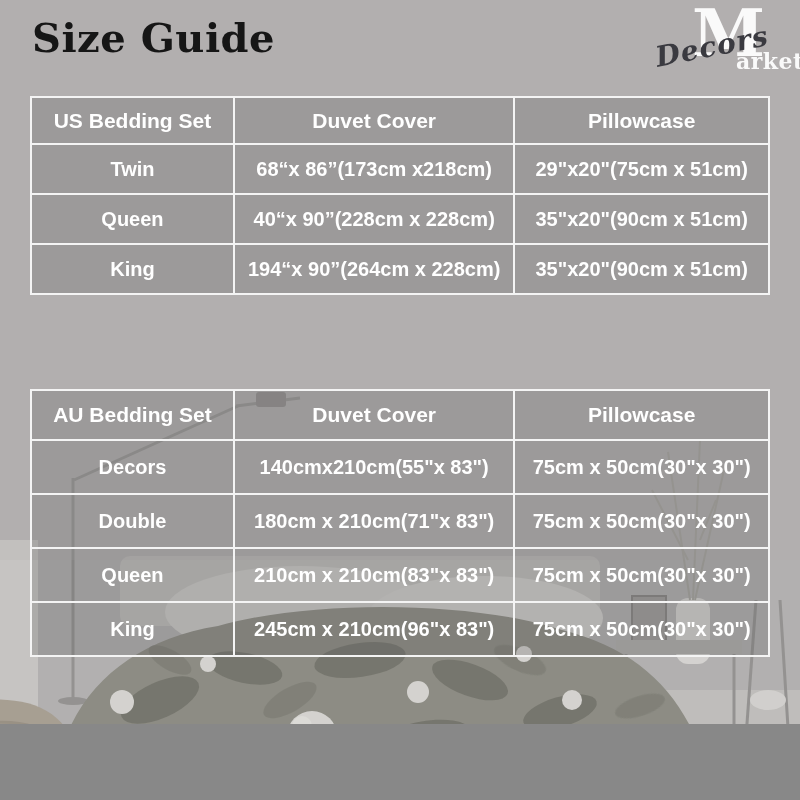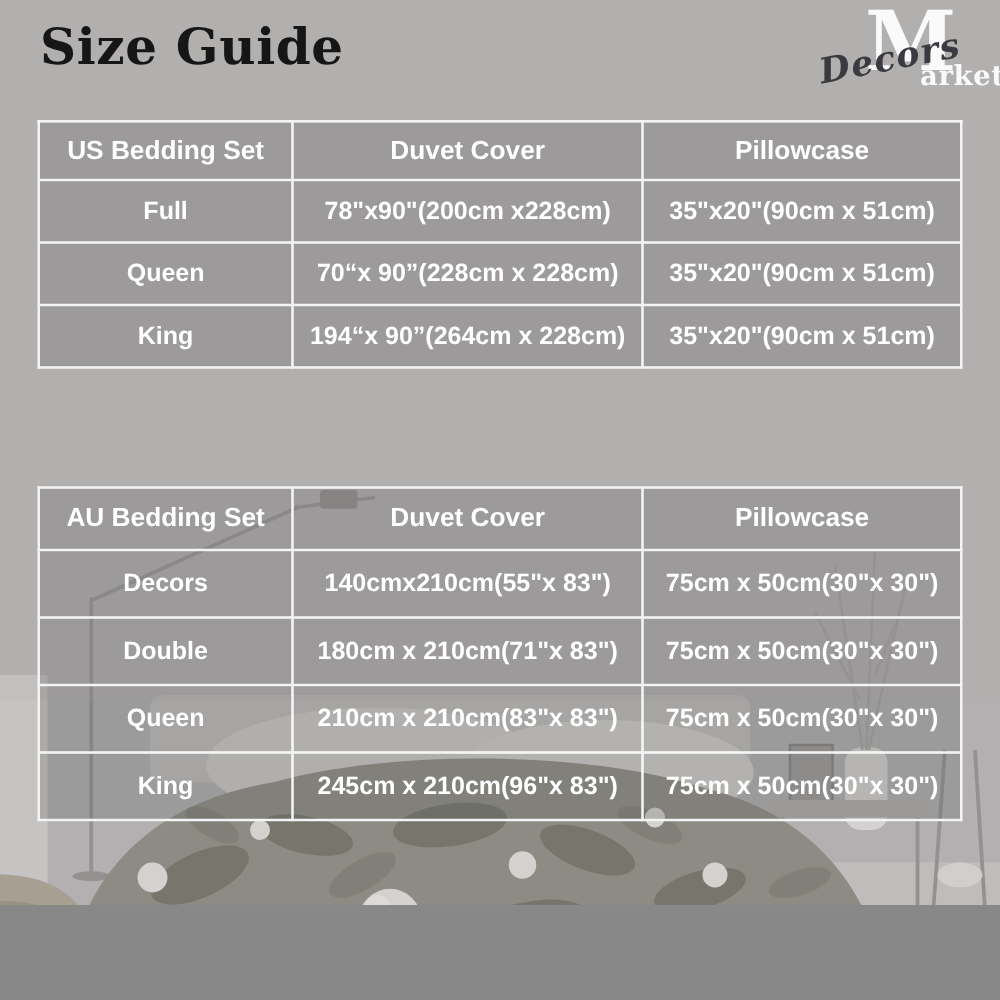--- a/index.html
+++ b/index.html
@@ -171,27 +171,27 @@
           <col style="width:38%">
           <col style="width:34.5%">
         </colgroup>
       <tbody>
           <tr class="hdr">
         <th>US Bedding Set</th>
         <th>Duvet Cover</th>
         <th>Pillowcase</th>
       </tr>
       <tr>
-        <td>Full</td>
-        <td>78"x90"(200cm x228cm)</td>
-        <td>35"x20"(90cm x 51cm)</td>
+        <td>Twin</td>
+        <td>68“x 86”(173cm x218cm)</td>
+        <td>29"x20"(75cm x 51cm)</td>
       </tr>
       <tr>
         <td>Queen</td>
-        <td>70“x 90”(228cm x 228cm)</td>
+        <td>40“x 90”(228cm x 228cm)</td>
         <td>35"x20"(90cm x 51cm)</td>
       </tr>
       <tr>
         <td>King</td>
         <td>194“x 90”(264cm x 228cm)</td>
         <td>35"x20"(90cm x 51cm)</td>
       </tr>
     </tbody>
       </table>
 

